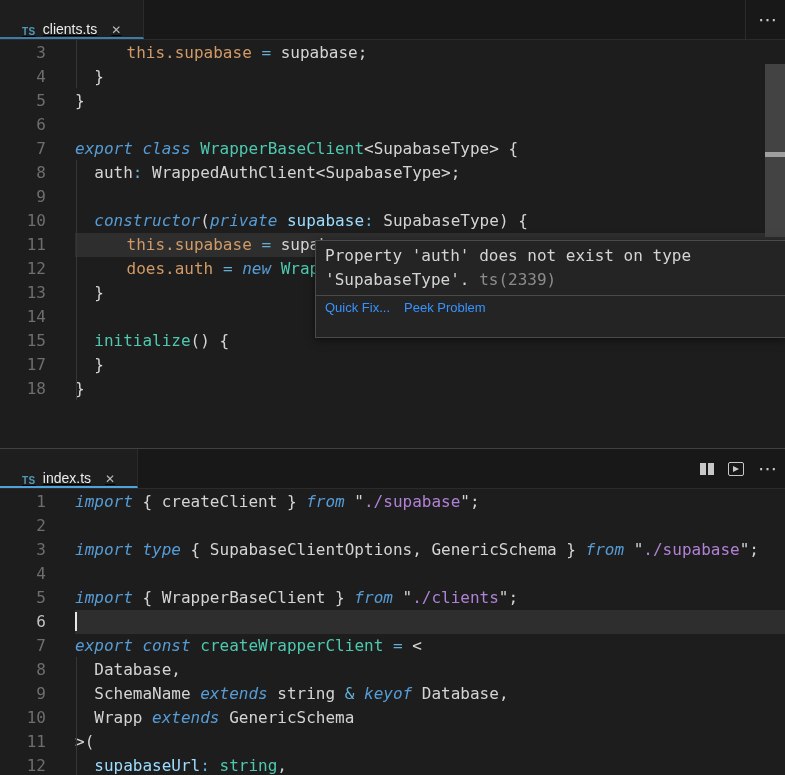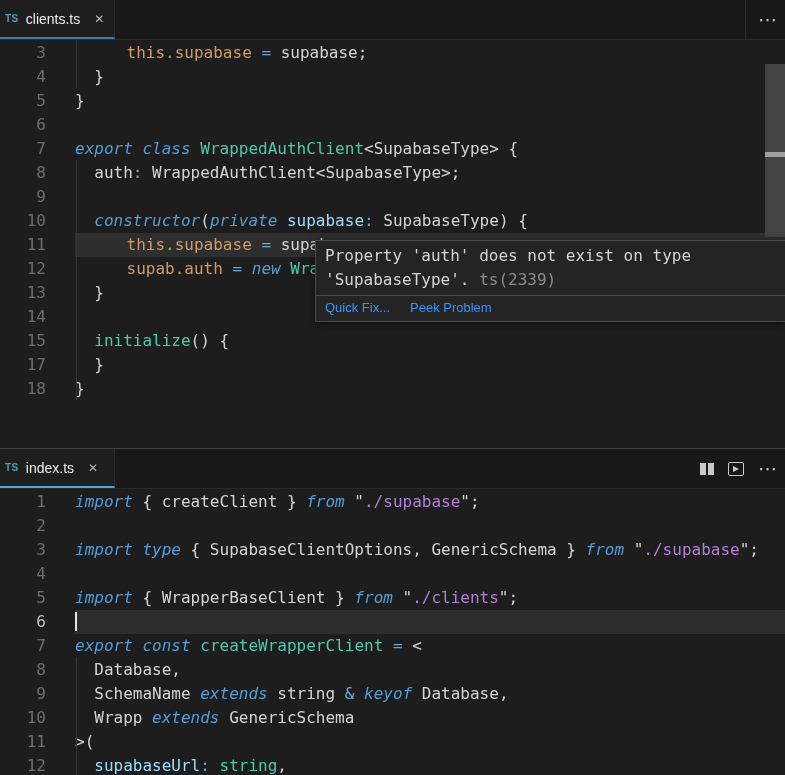--- a/index.html
+++ b/index.html
@@ -4,22 +4,22 @@
 <style>
   * { margin:0; padding:0; box-sizing:border-box; }
   html,body { width:785px; height:775px; overflow:hidden; background:var(--editor_bg,#1D1D1D);
               font-family:"Liberation Sans", sans-serif; }
   .pane { position:relative; overflow:hidden; }
   .pane-top { height:448px; }
   .pane-bottom { height:327px; border-top:1px solid #414141; }
 
   .tabbar { height:40px; background:var(--tabbar_bg); border-bottom:1px solid #2B2B2B;
             display:flex; align-items:stretch; position:relative; }
-  .tab { display:flex; align-items:center; padding:0 5px; background:var(--tab_active_bg);
-         border-right:1px solid #2B2B2B; min-width:115px; cursor:pointer; }
+  .tab { display:flex; align-items:flex-end; padding:0 22px; background:var(--tab_active_bg);
+         border-right:1px solid #2B2B2B; min-width:115px; cursor:pointer;text-decoration:underline; }
   .pane-top .tab { border-bottom:2px solid var(--tab_border_blue_unfocused); }
   .pane-bottom .tab { border-bottom:2px solid var(--tab_border_blue_focused); }
   .ts-icon { color:var(--ts_icon); font-size:10px; font-weight:bold; letter-spacing:.5px; margin-right:7px; }
   .tab-label { color:#ECECEC; font-size:14px; }
   .tab-close { color:#BBBBBB; font-size:12px; margin-left:14px; cursor:pointer; }
   .tab-actions { position:absolute; right:0; top:0; height:100%; display:flex; align-items:center;
                  gap:14px; padding:0 8px 0 12px; }
   .pane-top .tab-actions { border-left:1px solid #2B2B2B; }
   .more-icon { color:#C8C8C8; font-size:19px; line-height:1; cursor:pointer; }
   .split-icon { display:inline-flex; gap:2px; cursor:pointer; }
@@ -56,22 +56,22 @@
   .scroll-deco { position:absolute; right:0; width:20px; height:5px; background:var(--scrollbar_deco); }
 
   .hover { position:fixed; left:315px; top:240px; width:471px; z-index:50;
            background:var(--hover_bg); border:1px solid var(--hover_border);
            box-shadow:0 2px 8px rgba(0,0,0,.5);
            font-family:"DejaVu Sans Mono","Liberation Mono",monospace; }
   .hover-type { padding:5px 9px; height:32px; color:var(--text); font-size:16px;
                 border-bottom:1px solid var(--hover_border); }
   .hover-msg { padding:3px 9px; min-height:54px; color:var(--text); font-size:16px; line-height:24px; }
   .hover-msg .errcode { color:#8C8C8C; }
-  .hover-actions { padding:4px 9px; height:26px; border-top:1px solid var(--hover_border);
-                   font-family:"Liberation Sans",sans-serif; font-size:13px; display:flex; gap:20px; }
+  .hover-actions { padding:4px 9px; height:42px; border-top:1px solid var(--hover_border);
+                   font-family:"Liberation Sans",sans-serif; font-size:13px; display:flex; gap:14px; }
   .hover-actions a { color:var(--link); cursor:pointer; text-decoration:none; }
 </style>
 </head>
 <body>
 
 <div class="pane pane-top">
   <div class="tabbar">
     <div class="tab">
       <span class="ts-icon">TS</span>
       <span class="tab-label">clients.ts</span>
@@ -82,26 +82,26 @@
     </div>
   </div>
   <div class="editor">
     <div class="guide" style="left:76px; top:0; height:48px;"></div>
     <div class="guide" style="left:76px; top:120px; height:240px;"></div>
     <div>
         <div class="line"><span class="num">3</span><span class="code"><span class="tok-tx">    </span><span class="tok-or">this.supabase</span><span class="tok-tx"> </span><span class="tok-op">=</span><span class="tok-tx"> </span><span class="tok-tx">supabase;</span></span></div>
         <div class="line"><span class="num">4</span><span class="code"><span class="tok-tx">  }</span></span></div>
         <div class="line"><span class="num">5</span><span class="code"><span class="tok-tx">}</span></span></div>
         <div class="line"><span class="num">6</span><span class="code"></span></div>
-        <div class="line"><span class="num">7</span><span class="code"><span class="tok-kw">export</span><span class="tok-tx"> </span><span class="tok-kw">class</span><span class="tok-tx"> </span><span class="tok-tl">WrappedAuthClient</span><span class="tok-tx">&lt;SupabaseType&gt; {</span></span></div>
+        <div class="line"><span class="num">7</span><span class="code"><span class="tok-kw">export</span><span class="tok-tx"> </span><span class="tok-kw">class</span><span class="tok-tx"> </span><span class="tok-tl">WrapperBaseClient</span><span class="tok-tx">&lt;SupabaseType&gt; {</span></span></div>
         <div class="line"><span class="num">8</span><span class="code"><span class="tok-tx">  auth</span><span class="tok-op">:</span><span class="tok-tx"> WrappedAuthClient&lt;SupabaseType&gt;;</span></span></div>
         <div class="line"><span class="num">9</span><span class="code"></span></div>
         <div class="line"><span class="num">10</span><span class="code"><span class="tok-tx">  </span><span class="tok-kw">constructor</span><span class="tok-tx">(</span><span class="tok-kw">private</span><span class="tok-tx"> </span><span class="tok-pm">supabase</span><span class="tok-op">:</span><span class="tok-tx"> SupabaseType) {</span></span></div>
         <div class="line current"><span class="num">11</span><span class="code"><span class="tok-tx">    </span><span class="tok-or">this.supabase</span><span class="tok-tx"> </span><span class="tok-op">=</span><span class="tok-tx"> supab</span></span></div>
-        <div class="line"><span class="num">12</span><span class="code"><span class="tok-tx">    </span><span class="tok-or">supab.auth</span><span class="tok-tx"> </span><span class="tok-op">=</span><span class="tok-tx"> </span><span class="tok-kw">new</span><span class="tok-tx"> </span><span class="tok-tl">Wrapp</span></span></div>
+        <div class="line"><span class="num">12</span><span class="code"><span class="tok-tx">    </span><span class="tok-or">does.auth</span><span class="tok-tx"> </span><span class="tok-op">=</span><span class="tok-tx"> </span><span class="tok-kw">new</span><span class="tok-tx"> </span><span class="tok-tl">Wrapp</span></span></div>
         <div class="line"><span class="num">13</span><span class="code"><span class="tok-tx">  }</span></span></div>
         <div class="line"><span class="num">14</span><span class="code"></span></div>
         <div class="line"><span class="num">15</span><span class="code"><span class="tok-tx">  </span><span class="tok-tl">initialize</span><span class="tok-tx">() {</span></span></div>
         <div class="line"><span class="num">17</span><span class="code"><span class="tok-tx">  }</span></span></div>
         <div class="line"><span class="num">18</span><span class="code"><span class="tok-tx">}</span></span></div>
       </div>
     <div class="scrollbar" style="top:24px; height:173px;"></div>
     <div class="scroll-deco" style="top:112px;"></div>
   </div>
 </div>

